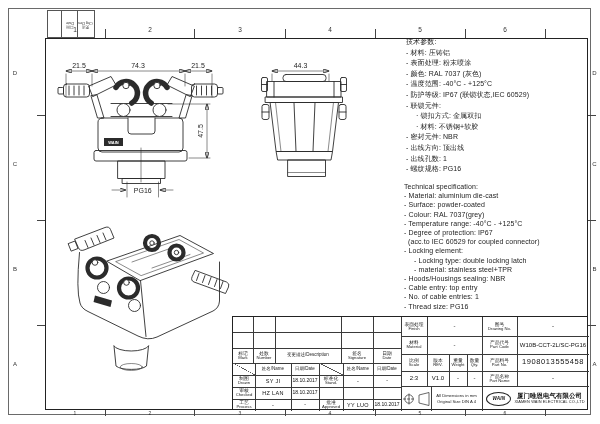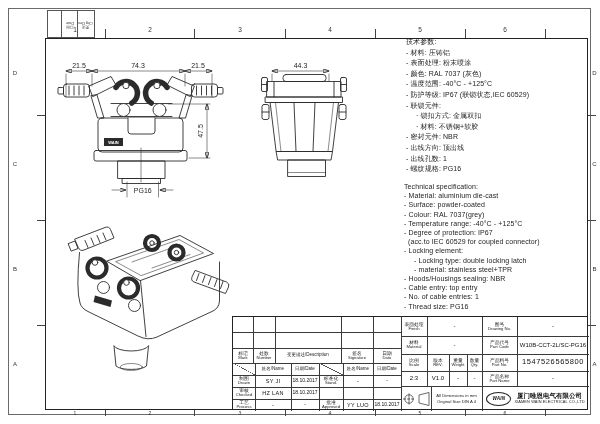--- a/index.html
+++ b/index.html
@@ -463,21 +463,21 @@
     </div>
     <div class="cell" style="left:234px;top:37px;width:15px;height:17px;">
       <span class="zh">数量</span>
       <span class="en">Qty.</span>
     </div>
     <div class="cell" style="left:249px;top:37px;width:35px;height:17px;">
       <span class="zh">产品料号</span>
       <span class="en">Part No.</span>
     </div>
     <div class="cell" style="left:284px;top:37px;width:72px;height:17px;">
-      <span class="val-big">1547526565800</span>
+      <span class="val-big">1908013555458</span>
     </div>
 
     <div class="cell" style="left:168px;top:54px;width:26px;height:15px;">
       <span class="val">2:3</span>
     </div>
     <div class="cell" style="left:194px;top:54px;width:22px;height:15px;">
       <span class="val">V1.0</span>
     </div>
     <div class="cell" style="left:216px;top:54px;width:18px;height:15px;">
       <span class="val">-</span>

